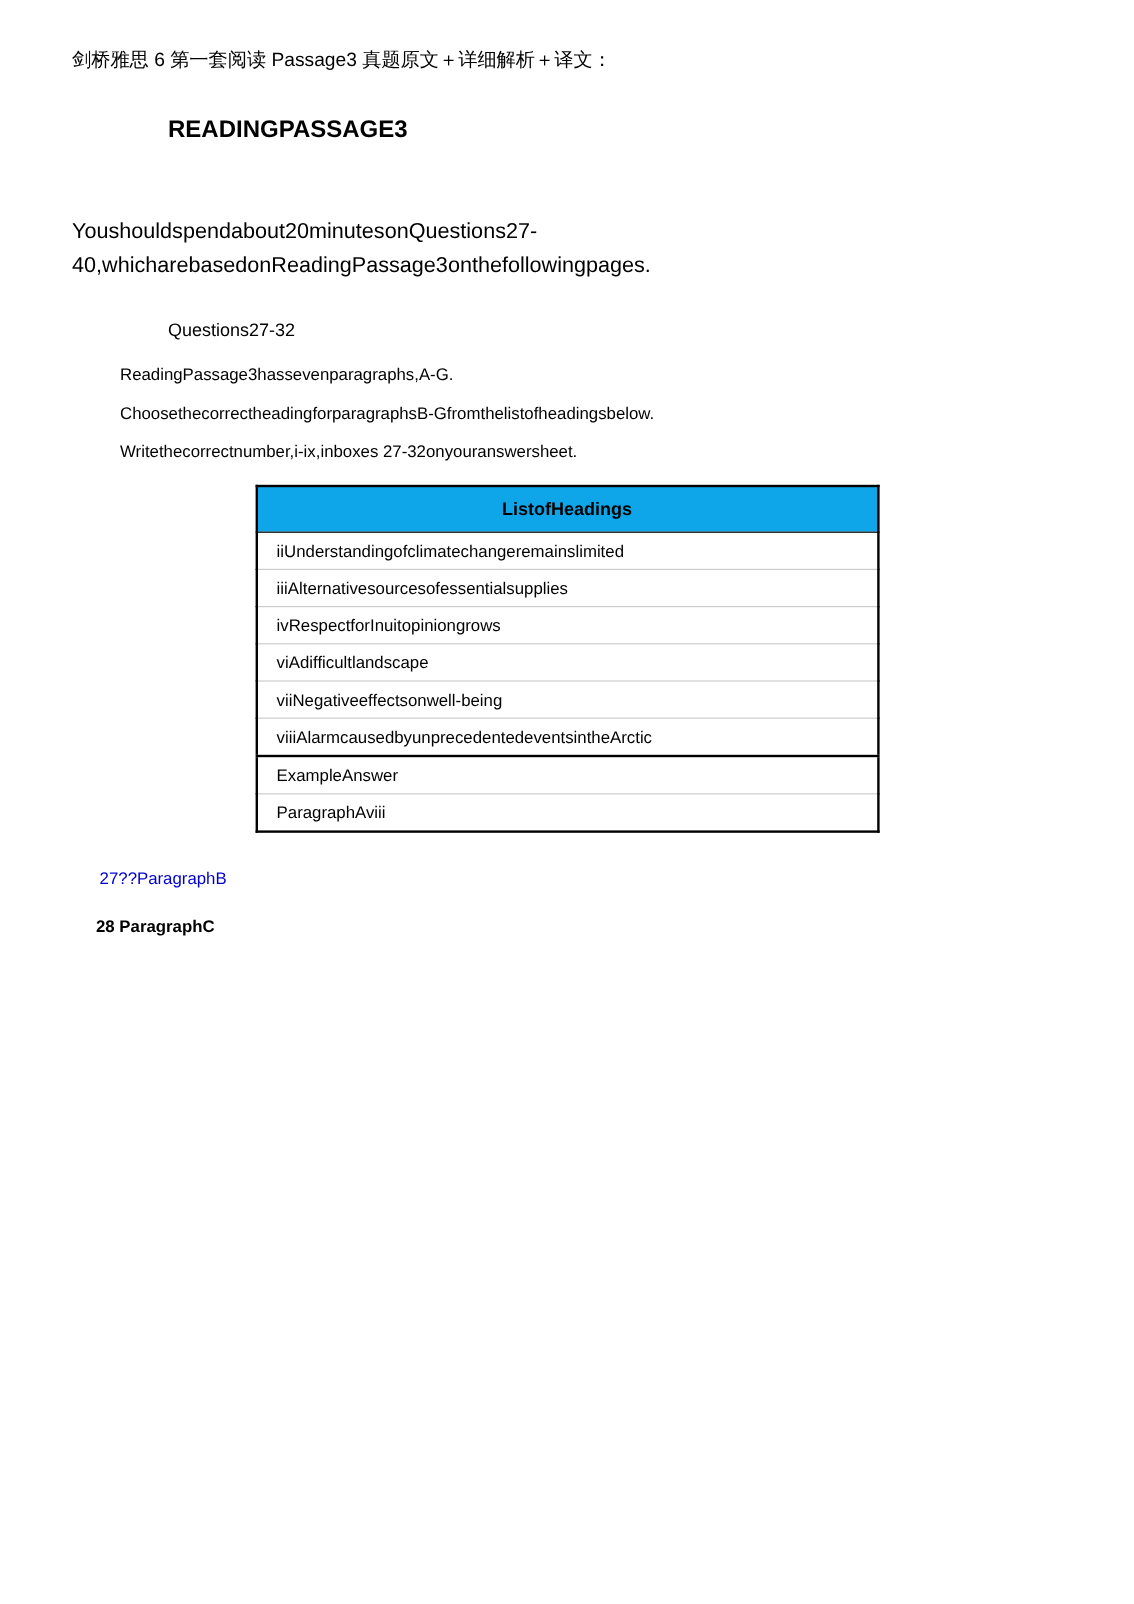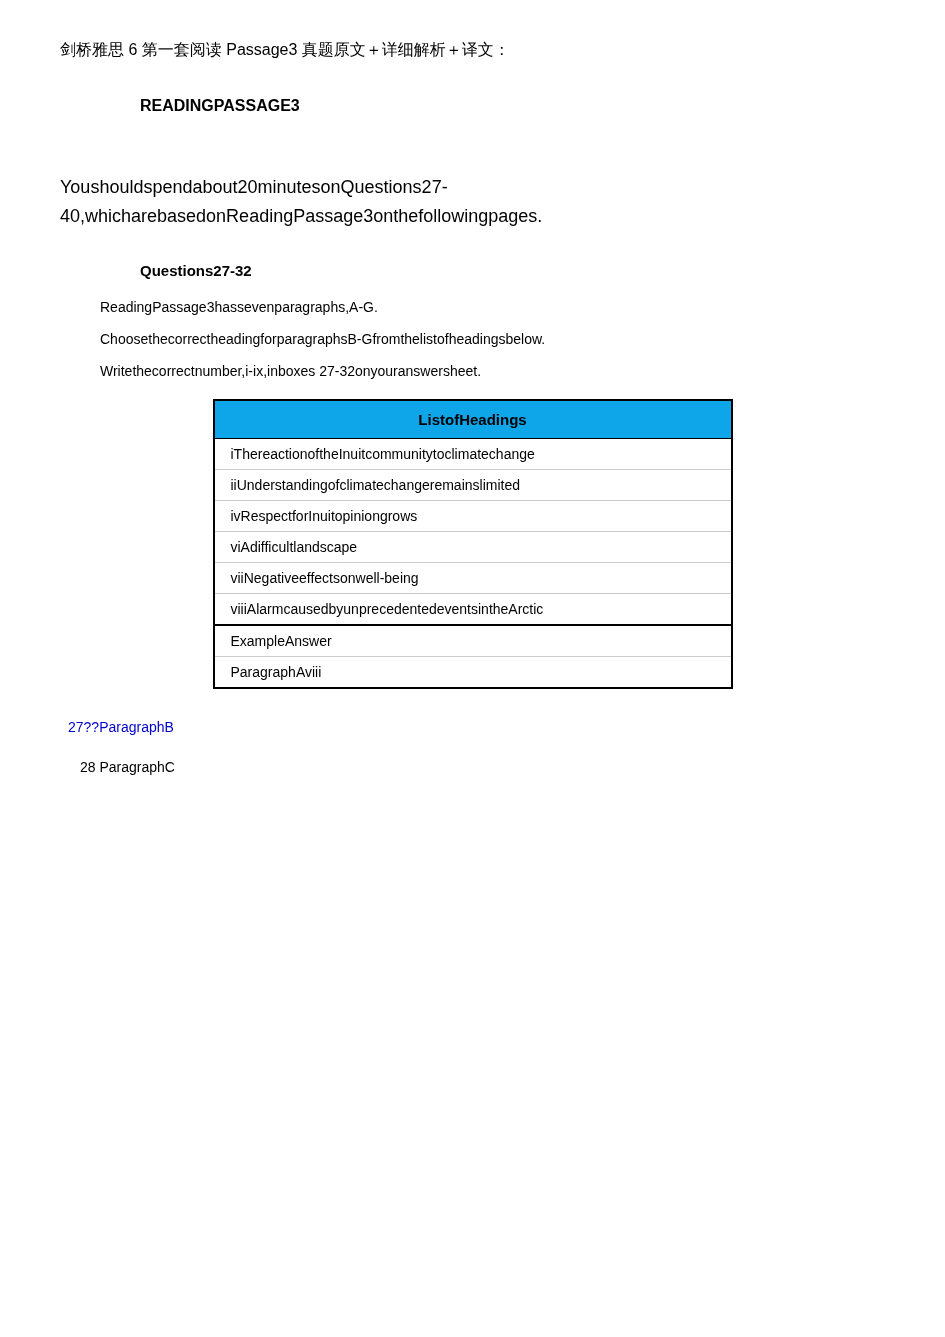--- a/index.html
+++ b/index.html
@@ -9,33 +9,33 @@
     }
     body {
       font-family: Arial, sans-serif;
       background: #ffffff;
       color: #000000;
       width: 945px;
       min-height: 1337px;
       padding: 40px 60px;
     }
     .reading-passage-title {
-      font-size: 16px;
+      font-size: 20px;
       font-weight: bold;
       margin-bottom: 40px;
       margin-left: 80px;
     }
     .instruction-text {
       font-size: 18px;
       margin-bottom: 31px;
       line-height: 1.6;
     }
     .questions-heading {
       font-size: 15px;
-      font-weight: bold;
+      font-weight: normal;
       margin-bottom: 20px;
       margin-left: 80px;
     }
     .sub-instruction {
       font-size: 14px;
       margin-bottom: 16px;
       margin-left: 40px;
     }
     .headings-table {
       border: 2px solid #000000;
@@ -74,21 +74,21 @@
     }
     .question-item {
       font-size: 14px;
       margin-top: 20px;
       margin-left: 20px;
     }
     .question-item-blue {
       color: #0000cc;
       font-size: 14px;
       margin-top: 20px;
-      margin-left: 8px;
+      margin-left: 23px;
     }
   </style>
 </head>
 <body>
 
 
 
 <div>
   <p>剑桥雅思 6 第一套阅读 Passage3 真题原文＋详细解析＋译文：</p>
 </div>
@@ -120,24 +120,24 @@
 <div class="sub-instruction">
   <span>Writethecorrectnumber,i-ix,inboxes  27-32onyouranswersheet.</span>
 </div>
 
 <table class="headings-table">
   <tbody>
       <tr>
     <td class="headings-table-title">ListofHeadings</td>
   </tr>
   <tr class="headings-table-row">
-    <td class="headings-table-cell">iThereactionoftheInuitcommunitytoclimatechange</td>
+    <td class="headings-table-cell">iiUnderstandingofclimatechangeremainslimited</td>
   </tr>
   <tr class="headings-table-row">
-    <td class="headings-table-cell">iiUnderstandingofclimatechangeremainslimited</td>
+    <td class="headings-table-cell">iiiAlternativesourcesofessentialsupplies</td>
   </tr>
   <tr class="headings-table-row">
     <td class="headings-table-cell">ivRespectforInuitopiniongrows</td>
   </tr>
   <tr class="headings-table-row">
     <td class="headings-table-cell">viAdifficultlandscape</td>
   </tr>
   <tr class="headings-table-row">
     <td class="headings-table-cell">viiNegativeeffectsonwell-being</td>
   </tr>
@@ -150,18 +150,18 @@
   <tr class="example-row">
     <td class="headings-table-cell">ParagraphAviii</td>
   </tr>
 </tbody>
   </table>
 
 <div class="question-item-blue">
   <span>27??ParagraphB</span>
 </div>
 
-<div class="question-item" style="margin-top:24px; margin-left:20px;">
+<div class="question-item" style="margin-top:24px; margin-left:20px;font-weight:bold;">
   <span>28    ParagraphC</span>
 </div>
 
 
 
 
 </body></html>

